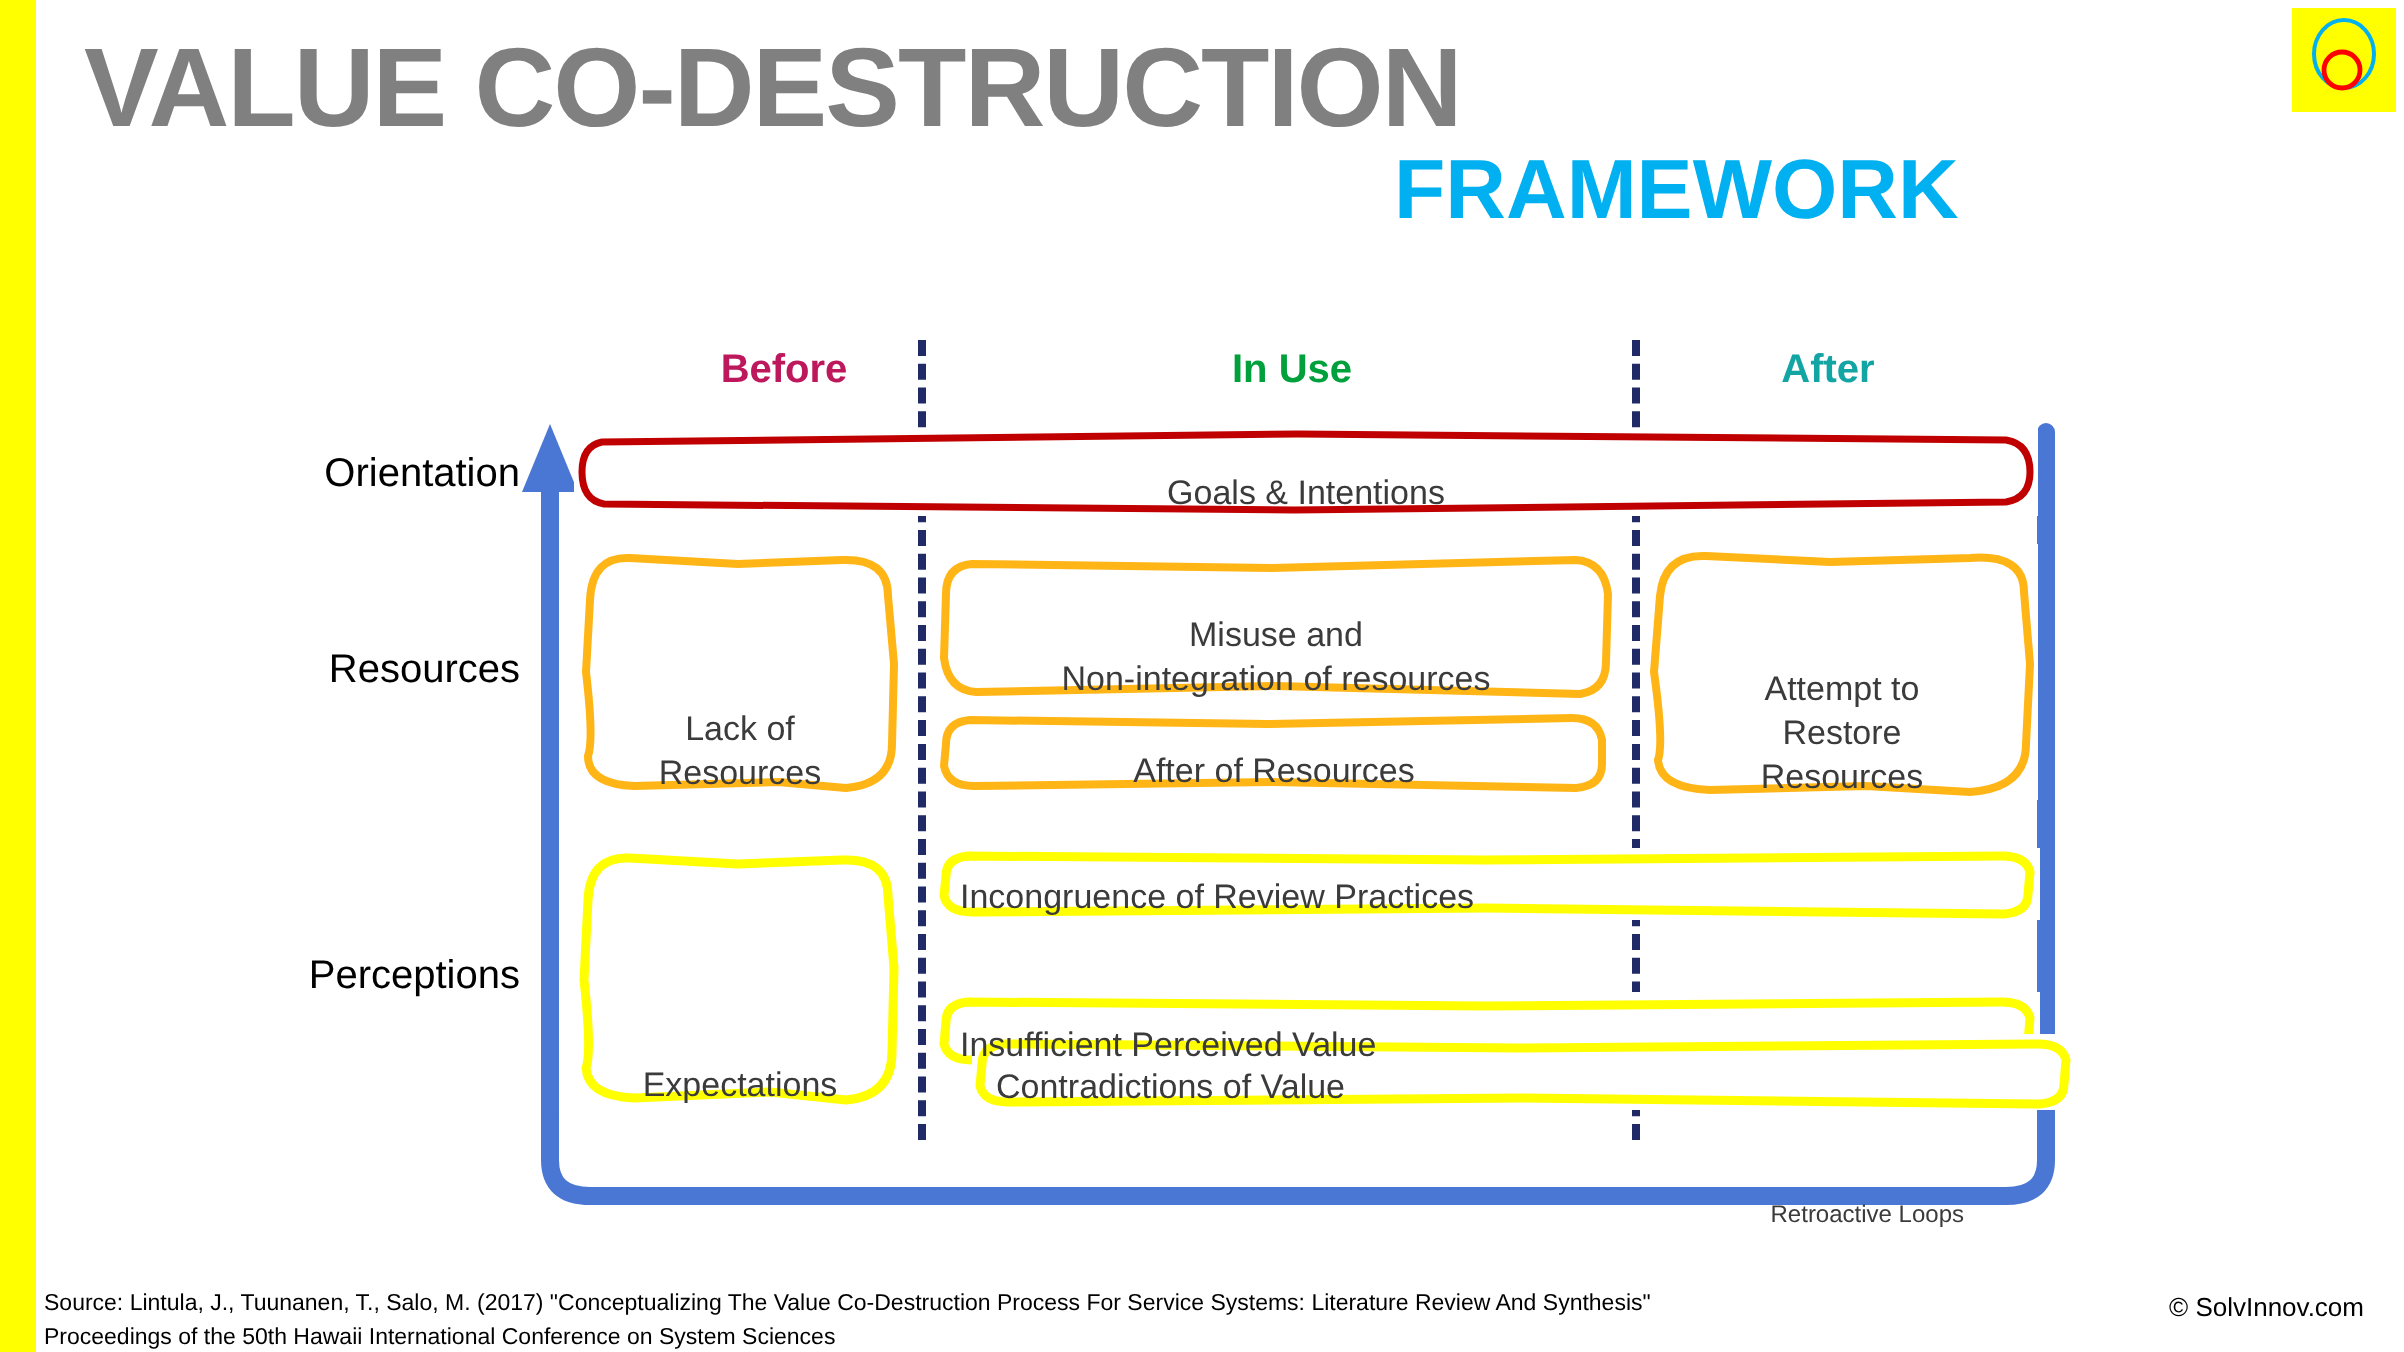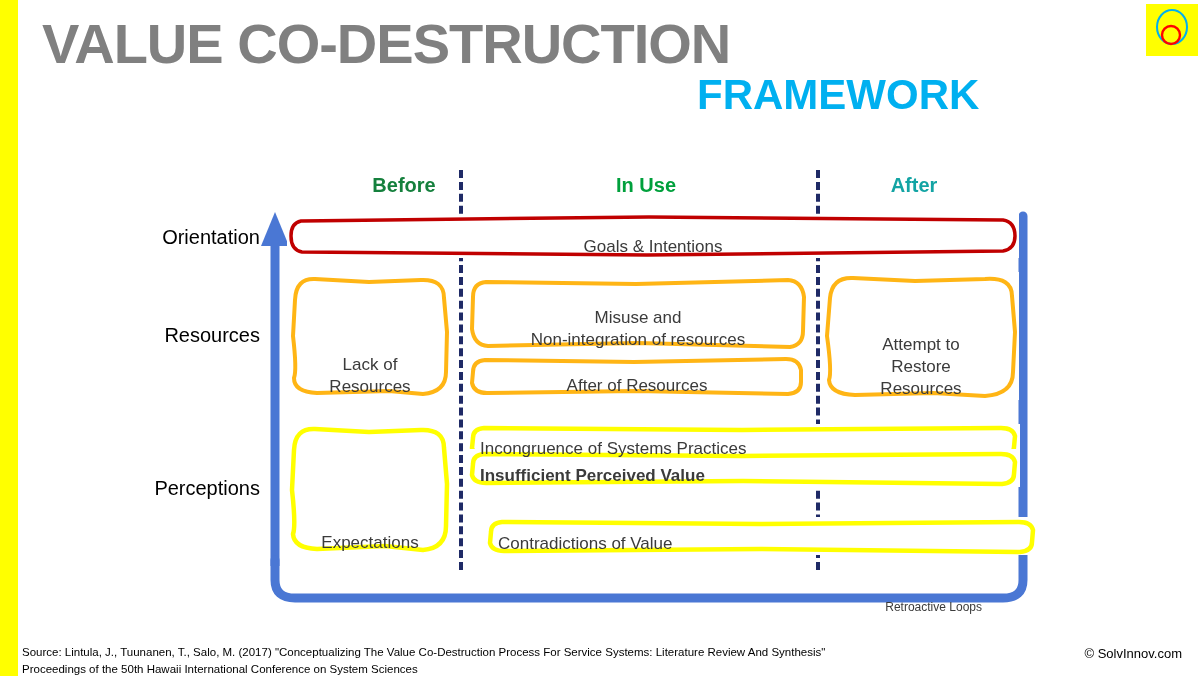--- a/index.html
+++ b/index.html
@@ -58,21 +58,21 @@
 
   
   .phase {
     position: absolute;
     top: 174px;
     font-size: 20px;
     font-weight: bold;
     text-align: center;
     white-space: nowrap;
   }
-  .phase-before { left: 316px; width: 176px; color: #15803d; }
+  .phase-before { left: 304px; width: 176px; color: #be185d; }
   .phase-inuse  { left: 556px; width: 180px; color: #00a03c; }
   .phase-after  { left: 826px; width: 176px; color: #13a4a4; }
 
   
   .divider {
     position: absolute;
     top: 170px;
     width: 4px;
     height: 400px;
     border-left: 4px dashed #1f2a66;
@@ -126,21 +126,21 @@
   }
 
   
   .b-goals        { left: 287px; top: 214px;  width: 732px; height: 44px; }
   .b-lack         { left: 289px; top: 274px;  width: 162px; height: 124px; }
   .b-misuse       { left: 468px; top: 275px;  width: 340px; height: 76px; }
   .b-loss         { left: 468px; top: 355px;  width: 338px; height: 42px; }
   .b-attempt      { left: 823px; top: 272px;  width: 196px; height: 128px; }
   .b-expectations { left: 289px; top: 424px;  width: 162px; height: 130px; }
   .b-incongruence { left: 468px; top: 424px;  width: 552px; height: 36px; }
-  .b-insufficient { left: 468px; top: 449px;  width: 552px; height: 38px; font-weight: bold; }
+  .b-insufficient { left: 468px; top: 496px;  width: 552px; height: 38px; }
   .b-contradict   { left: 486px; top: 517px;  width: 552px; height: 38px; }
 
   .b-incongruence .box-text,
   .b-insufficient .box-text,
   .b-contradict .box-text { position: absolute; left: 12px; text-align: left; padding: 0; }
 
   .retroactive {
     position: absolute;
     left: 760px; top: 568px;
     width: 222px;
@@ -243,21 +243,21 @@
     <svg class="box-svg" viewBox="0 0 162 130" preserveAspectRatio="none">
       <path d="M26 5 Q 6 4 5 26 L 3 66 Q 7 102 4 110 Q 5 124 28 125 L 96 122 L 134 126 Q 157 124 157 102 L 158 60 L 155 24 Q 155 5 132 6 L 80 8 Z" fill="none" stroke="#ffff00" stroke-width="4.5" stroke-linejoin="round"></path>
     </svg>
     <span class="box-text">Expectations</span>
   </div>
 
   <div class="box b-incongruence">
     <svg class="box-svg" viewBox="0 0 552 36" preserveAspectRatio="none">
       <path d="M16 4 Q 5 5 5 14 L 4 24 Q 6 32 18 32 L 275 30 L 534 33 Q 546 32 546 23 L 547 12 Q 545 4 533 4 L 274 6 Z" fill="none" stroke="#ffff00" stroke-width="4.5" stroke-linejoin="round"></path>
     </svg>
-    <span class="box-text">Incongruence of Systems Practices</span>
+    <span class="box-text">Incongruence of Review Practices</span>
   </div>
 
   <div class="box b-insufficient">
     <svg class="box-svg" viewBox="0 0 552 38" preserveAspectRatio="none">
       <path d="M16 5 Q 5 6 5 15 L 4 26 Q 6 34 18 34 L 275 32 L 534 35 Q 546 34 546 25 L 547 13 Q 545 5 533 5 L 274 7 Z" fill="none" stroke="#ffff00" stroke-width="4.5" stroke-linejoin="round"></path>
     </svg>
     <span class="box-text">Insufficient Perceived Value</span>
   </div>
 
   <div class="box b-contradict">

